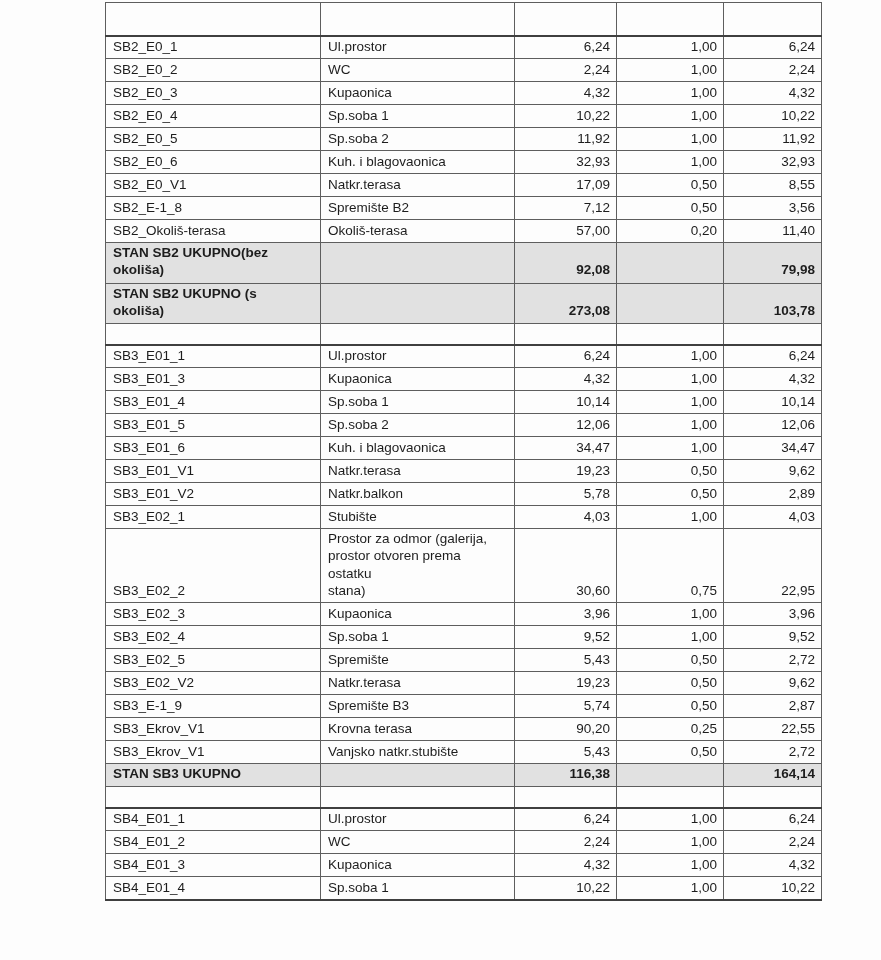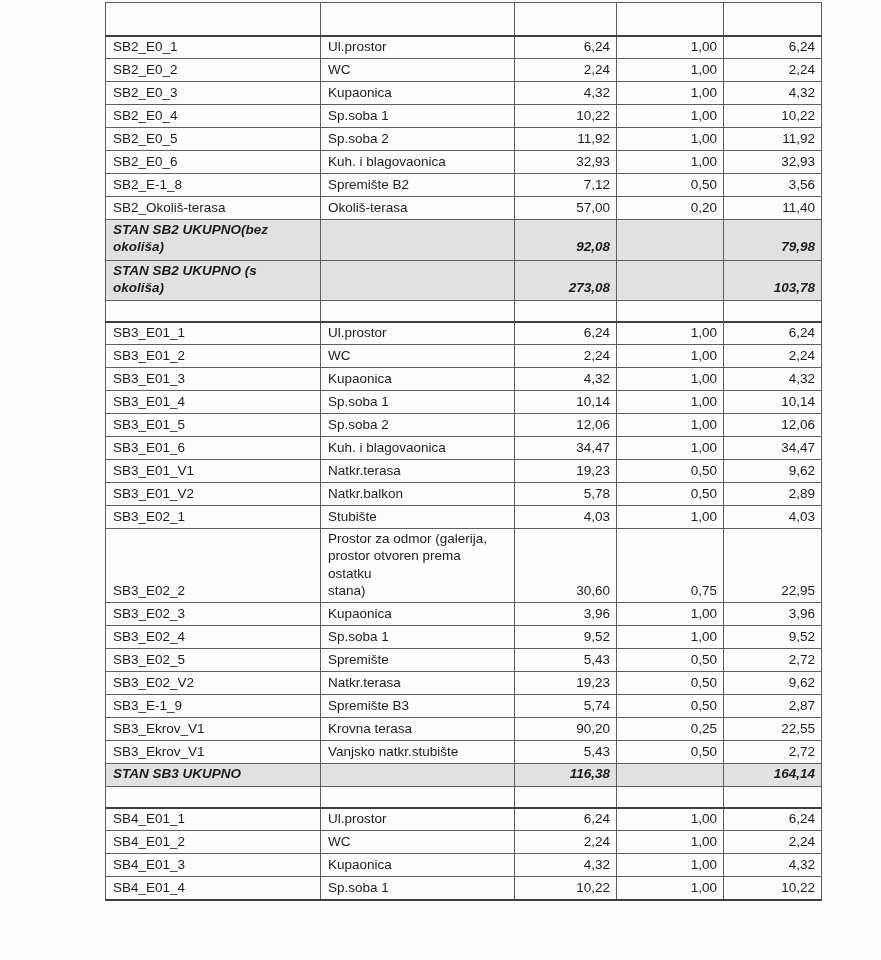--- a/index.html
+++ b/index.html
@@ -42,21 +42,20 @@
     text-align: right;
     padding-right: 7px;
   }
   tr.data      { height: 23px; }
   tr.spacer    { height: 21px; }
   tr.spacer_top{ height: 33px; }
   tr.summary td {
     background: var(--summary-bg, #e1e1e1);
     font-weight: 700;
     padding-bottom: 4px;
-    font-style: italic;
   }
   tr.section-start td {
     border-top: 2px solid var(--heavy-border-color, #3f3f3f);
   }
   tbody tr:last-child td {
     border-bottom: 2px solid var(--heavy-border-color, #3f3f3f);
   }
 </style>
 </head>
 <body style="background: rgb(253, 253, 253); color: rgb(29, 29, 29);">
@@ -114,20 +113,27 @@
           <td class="col-total">11,92</td>
         </tr>
         <tr class="data">
           <td class="col-code">SB2_E0_6</td>
           <td class="col-description">Kuh. i blagovaonica</td>
           <td class="col-area">32,93</td>
           <td class="col-coefficient">1,00</td>
           <td class="col-total">32,93</td>
         </tr>
         <tr class="data">
+          <td class="col-code">SB2_E0_V1</td>
+          <td class="col-description">Natkr.terasa</td>
+          <td class="col-area">17,09</td>
+          <td class="col-coefficient">0,50</td>
+          <td class="col-total">8,55</td>
+        </tr>
+        <tr class="data">
           <td class="col-code">SB2_E-1_8</td>
           <td class="col-description">Spremište B2</td>
           <td class="col-area">7,12</td>
           <td class="col-coefficient">0,50</td>
           <td class="col-total">3,56</td>
         </tr>
         <tr class="data">
           <td class="col-code">SB2_Okoliš-terasa</td>
           <td class="col-description">Okoliš-terasa</td>
           <td class="col-area">57,00</td>
@@ -156,27 +162,20 @@
           <td class="col-area"></td>
           <td class="col-coefficient"></td>
           <td class="col-total"></td>
         </tr>
         <tr class="data section-start">
           <td class="col-code">SB3_E01_1</td>
           <td class="col-description">Ul.prostor</td>
           <td class="col-area">6,24</td>
           <td class="col-coefficient">1,00</td>
           <td class="col-total">6,24</td>
-        </tr>
-        <tr class="data">
-          <td class="col-code">SB3_E01_2</td>
-          <td class="col-description">WC</td>
-          <td class="col-area">2,24</td>
-          <td class="col-coefficient">1,00</td>
-          <td class="col-total">2,24</td>
         </tr>
         <tr class="data">
           <td class="col-code">SB3_E01_3</td>
           <td class="col-description">Kupaonica</td>
           <td class="col-area">4,32</td>
           <td class="col-coefficient">1,00</td>
           <td class="col-total">4,32</td>
         </tr>
         <tr class="data">
           <td class="col-code">SB3_E01_4</td>

